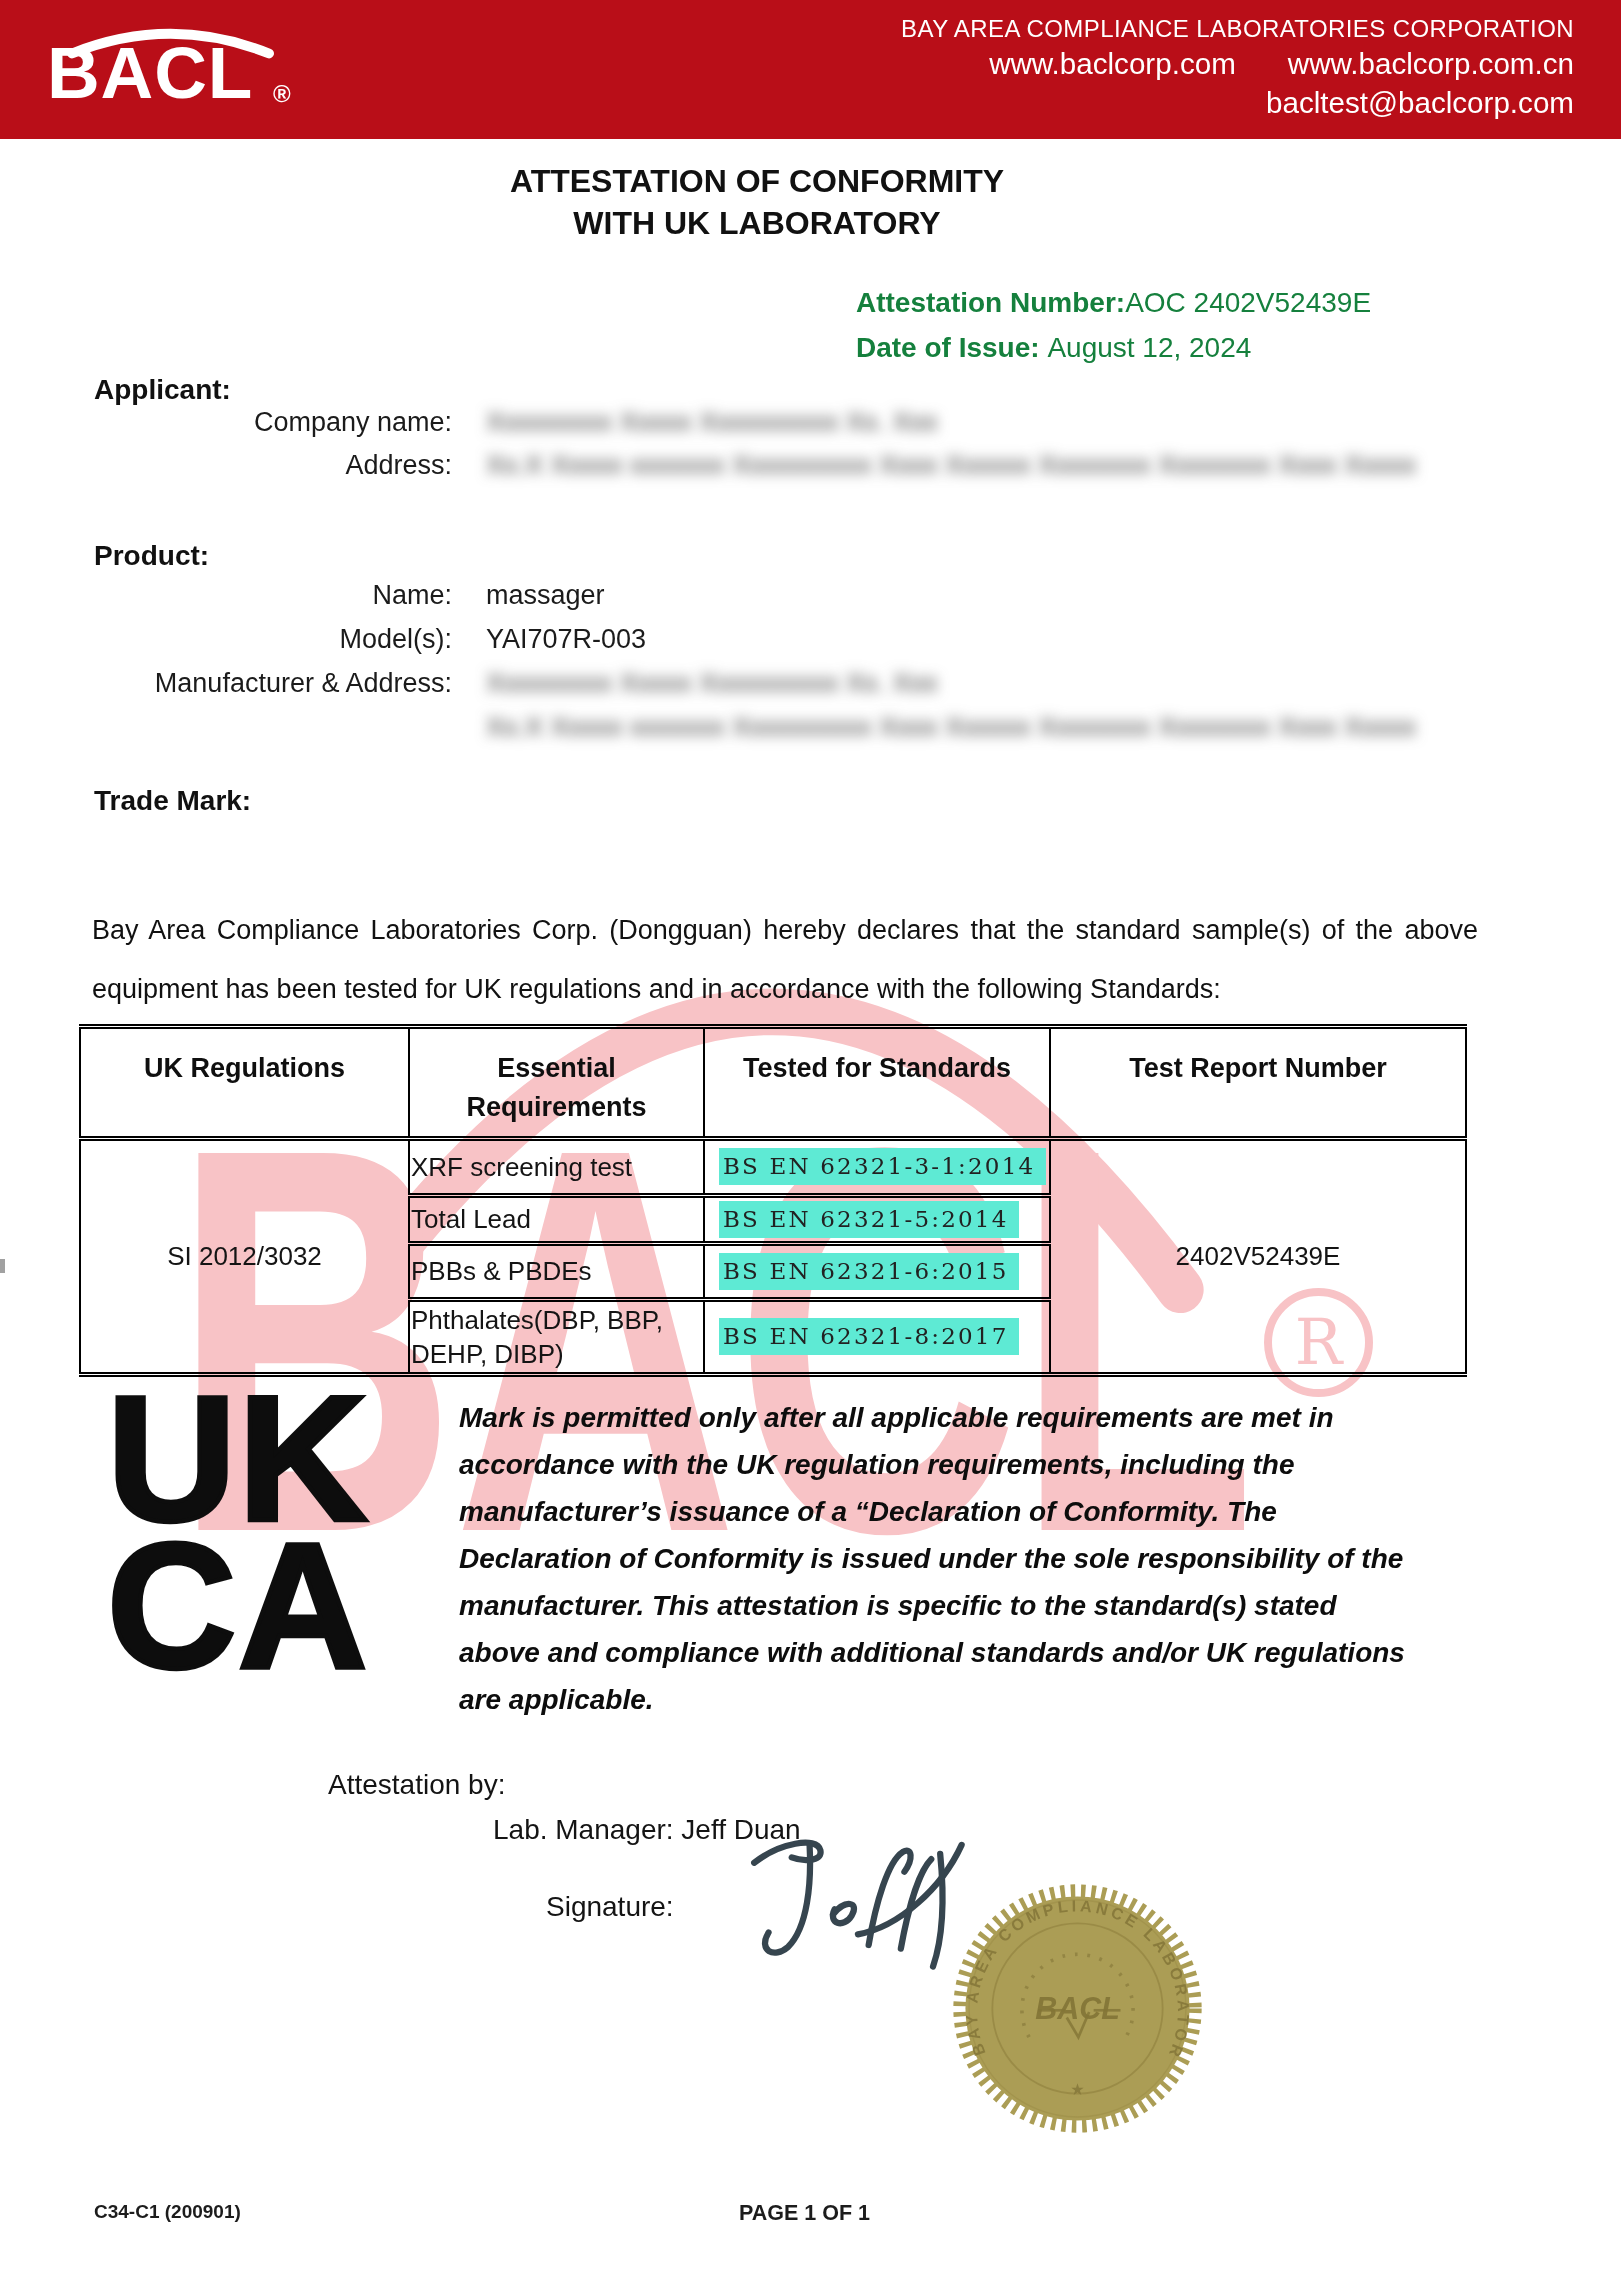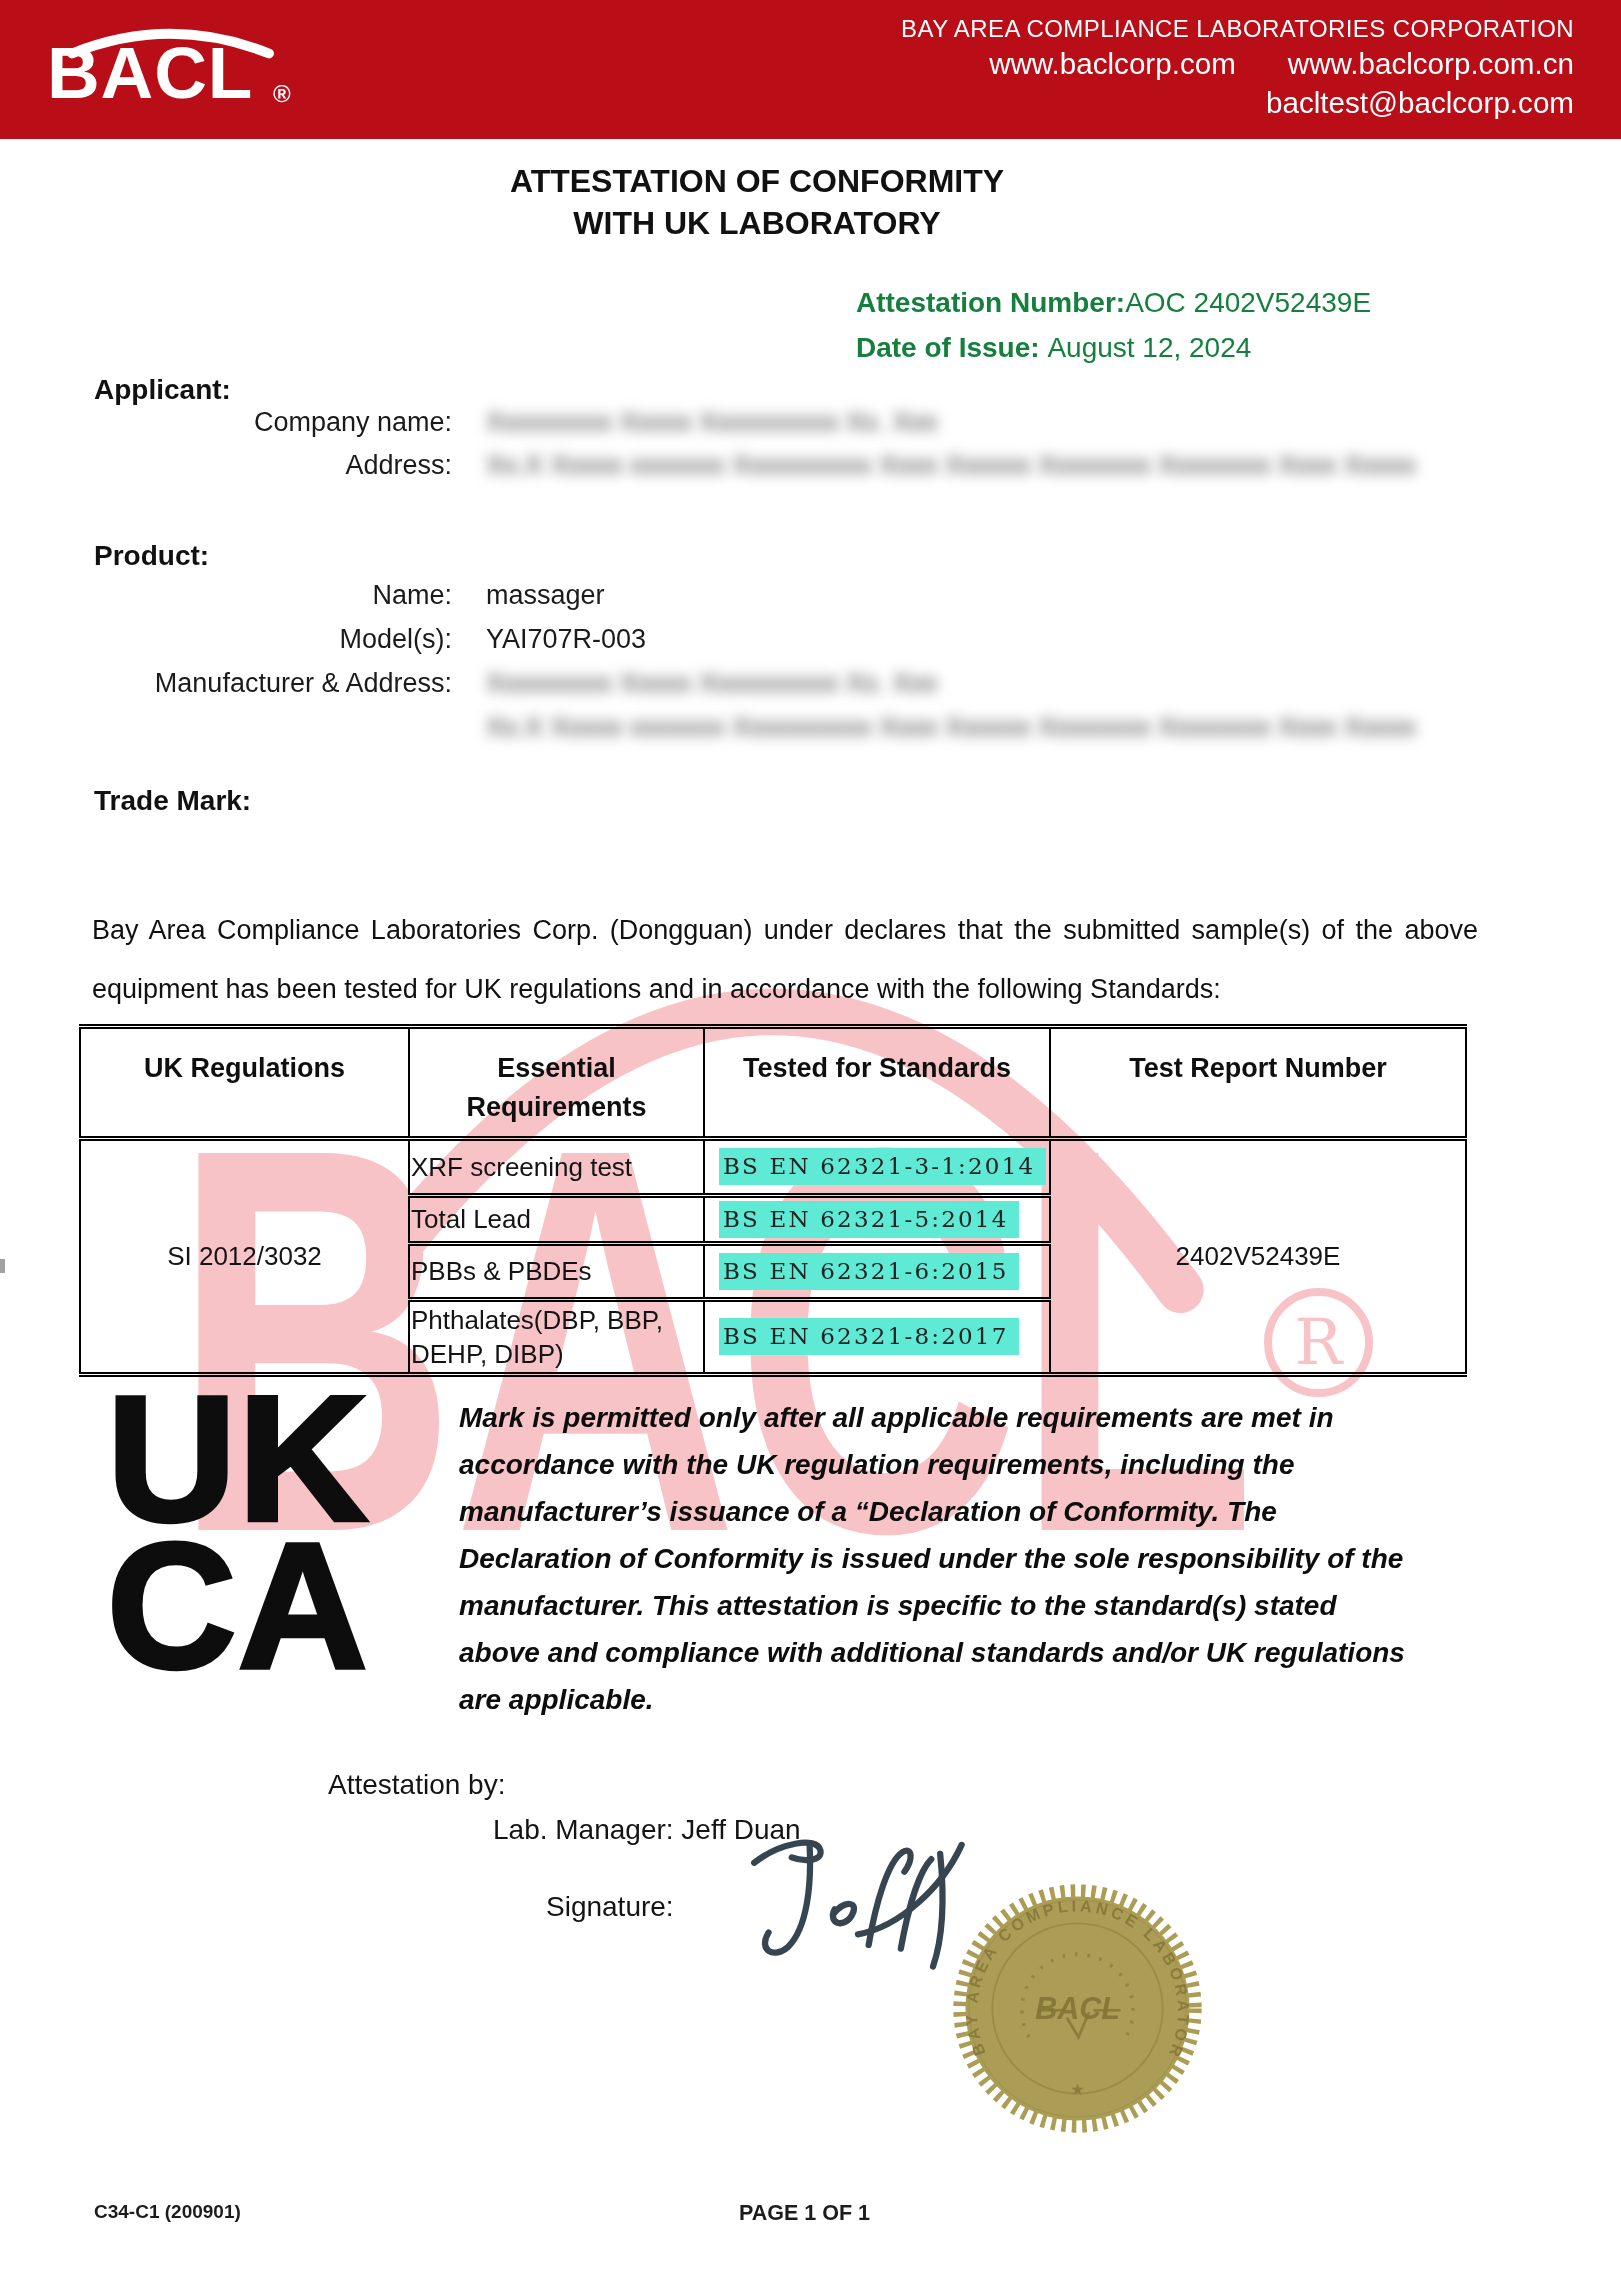--- a/index.html
+++ b/index.html
@@ -151,21 +151,21 @@
     <div class="kv" style="top:668px">
       <div class="k">Manufacturer &amp; Address:</div>
       <div class="v">
         <div class="redacted">Xxxxxxxxx Xxxxx Xxxxxxxxxx Xx. Xxx</div>
         <div class="redacted red2">Xx.X Xxxxx xxxxxxx Xxxxxxxxxx Xxxx Xxxxxx Xxxxxxxx Xxxxxxxx Xxxx Xxxxx</div>
       </div>
     </div>
 
     <div class="h-label" style="top:785px">Trade Mark:</div>
 
-    <div class="declaration">Bay Area Compliance Laboratories Corp. (Dongguan) under declares that the submitted sample(s) of the above equipment has been tested for UK regulations and in accordance with the following Standards:</div>
+    <div class="declaration">Bay Area Compliance Laboratories Corp. (Dongguan) hereby declares that the standard sample(s) of the above equipment has been tested for UK regulations and in accordance with the following Standards:</div>
 
     <table class="std-table">
       <colgroup>
           <col style="width:329px">
           <col style="width:295px">
           <col style="width:346px">
           <col style="width:416px">
         </colgroup>
       <thead>
         <tr>

